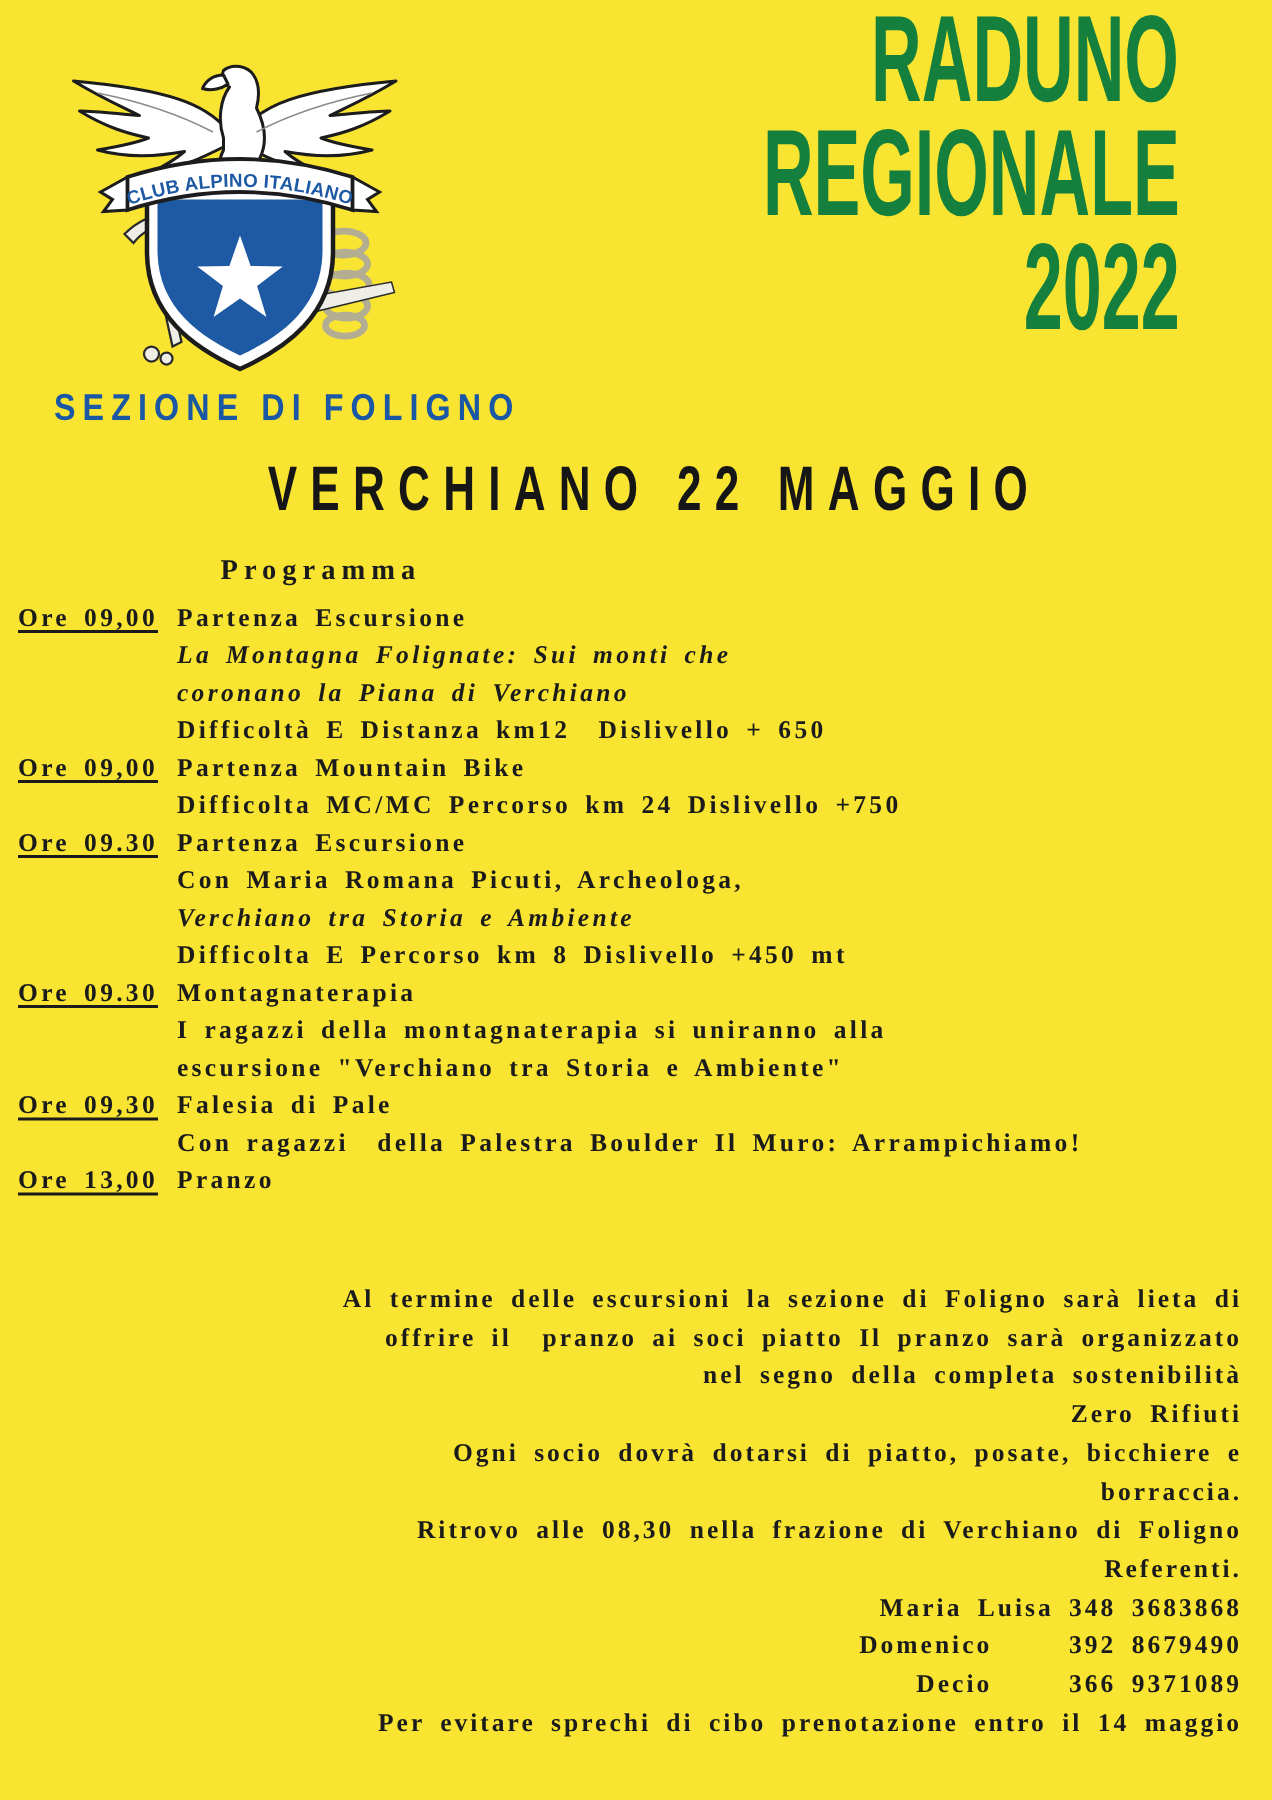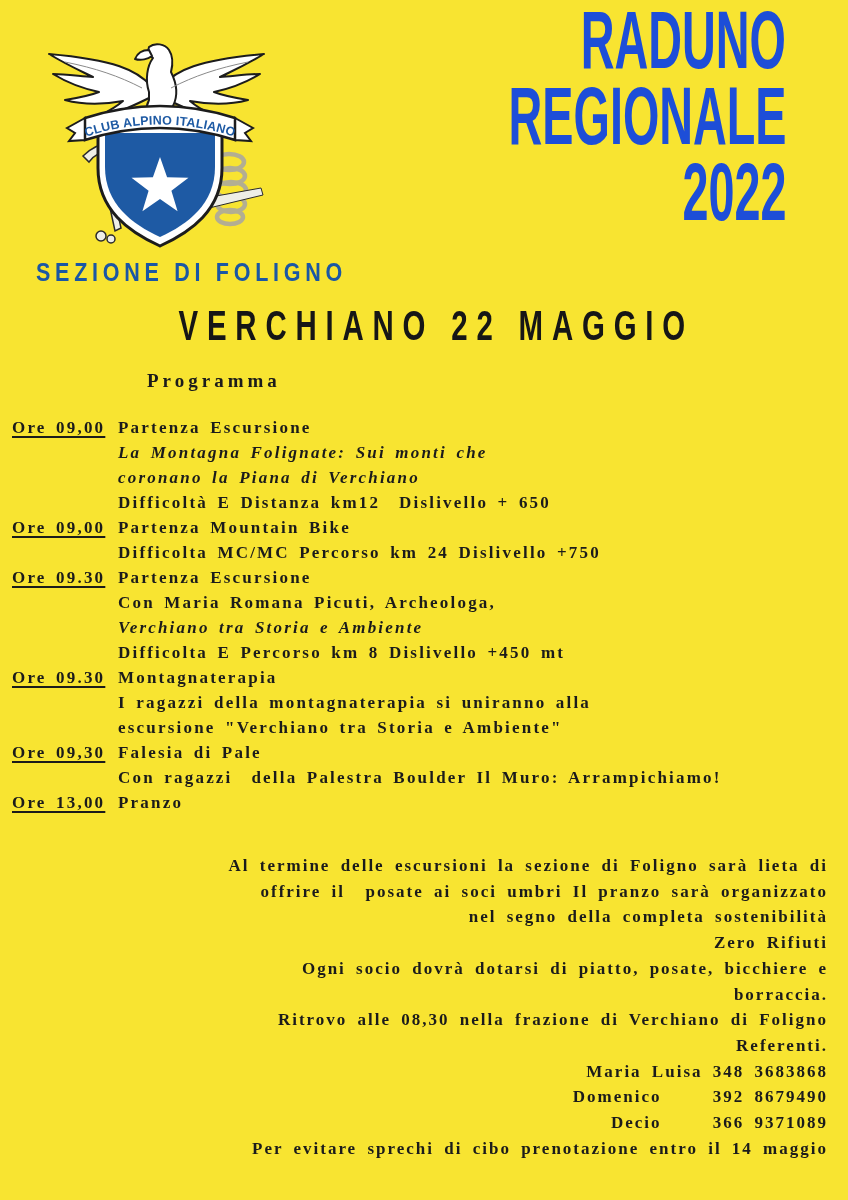--- a/index.html
+++ b/index.html
@@ -13,21 +13,21 @@
   }
   .poster{position:absolute;inset:0;}
 
   
   .title{
     position:absolute;top:2px;right:62px;
     text-align:right;
     font-family:"Liberation Sans",sans-serif;
     font-weight:700;
     font-size:82px;line-height:76px;
-    color:#1d4ed8;
+    color:#15803d;
   }
   .title .tline{display:block;white-space:nowrap;}
   .title .tline > span{display:inline-block;transform:scaleX(0.57);transform-origin:100% 50%;}
 
   
   .logo{position:absolute;left:45px;top:40px;width:223px;height:208px;}
 
   
   .section{
     position:absolute;top:258px;left:36px;
@@ -48,21 +48,21 @@
   }
   .event > span{display:inline-block;transform:scaleX(0.70);letter-spacing:0.30em;white-space:nowrap;}
 
   
   .program-heading{
     position:absolute;top:370px;left:147px;
     font-size:19px;font-weight:700;letter-spacing:4px;
     white-space:pre-wrap;
   }
   .program{
-    position:absolute;top:415px;left:12px;right:8px;
+    position:absolute;top:399px;left:12px;right:8px;
     font-size:17px;font-weight:700;
     letter-spacing:2.2px;word-spacing:3px;
     line-height:25px;
   }
   .entry{display:grid;grid-template-columns:106px 1fr;}
   .time{
     grid-column:1;
     text-decoration:underline;
     text-decoration-thickness:2px;
     text-underline-offset:3px;
@@ -171,21 +171,21 @@
         <span class="detail">Con ragazzi  della Palestra Boulder Il Muro: Arrampichiamo!</span>
       </div>
       <div class="entry">
         <span class="time">Ore 13,00</span>
         <span class="etitle">Pranzo</span>
       </div>
     </div>
 
   <div class="footer">
     <div class="fline">Al termine delle escursioni la sezione di Foligno sarà lieta di</div>
-    <div class="fline">offrire il  posate ai soci umbri Il pranzo sarà organizzato</div>
+    <div class="fline">offrire il  pranzo ai soci piatto Il pranzo sarà organizzato</div>
     <div class="fline">nel segno della completa sostenibilità</div>
     <div class="fline center">Zero Rifiuti</div>
     <div class="fline">Ogni socio dovrà dotarsi di piatto, posate, bicchiere e</div>
     <div class="fline">borraccia.</div>
     <div class="fline">Ritrovo alle 08,30 nella frazione di Verchiano di Foligno</div>
     <div class="fline">Referenti.</div>
     <div class="fline">Maria Luisa 348 3683868</div>
     <div class="fline">Domenico     392 8679490</div>
     <div class="fline">Decio     366 9371089</div>
     <div class="fline">Per evitare sprechi di cibo prenotazione entro il 14 maggio</div>

